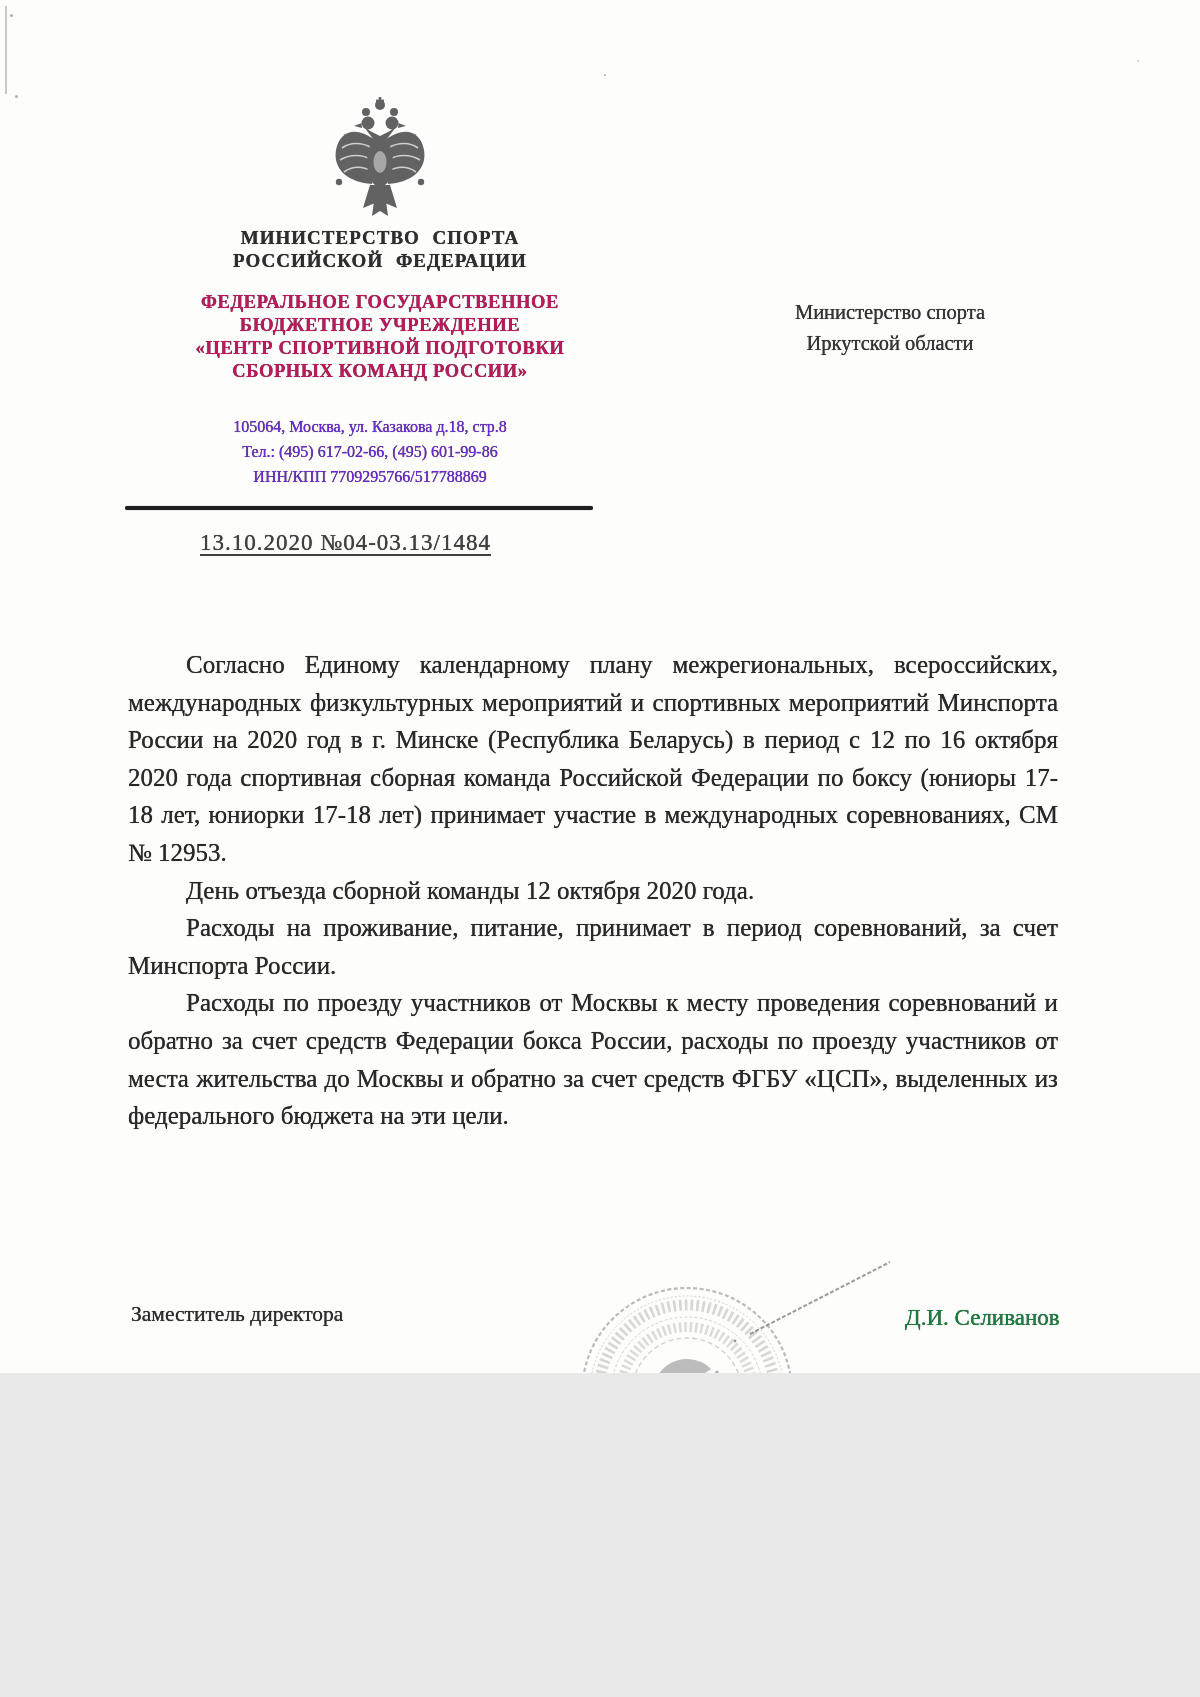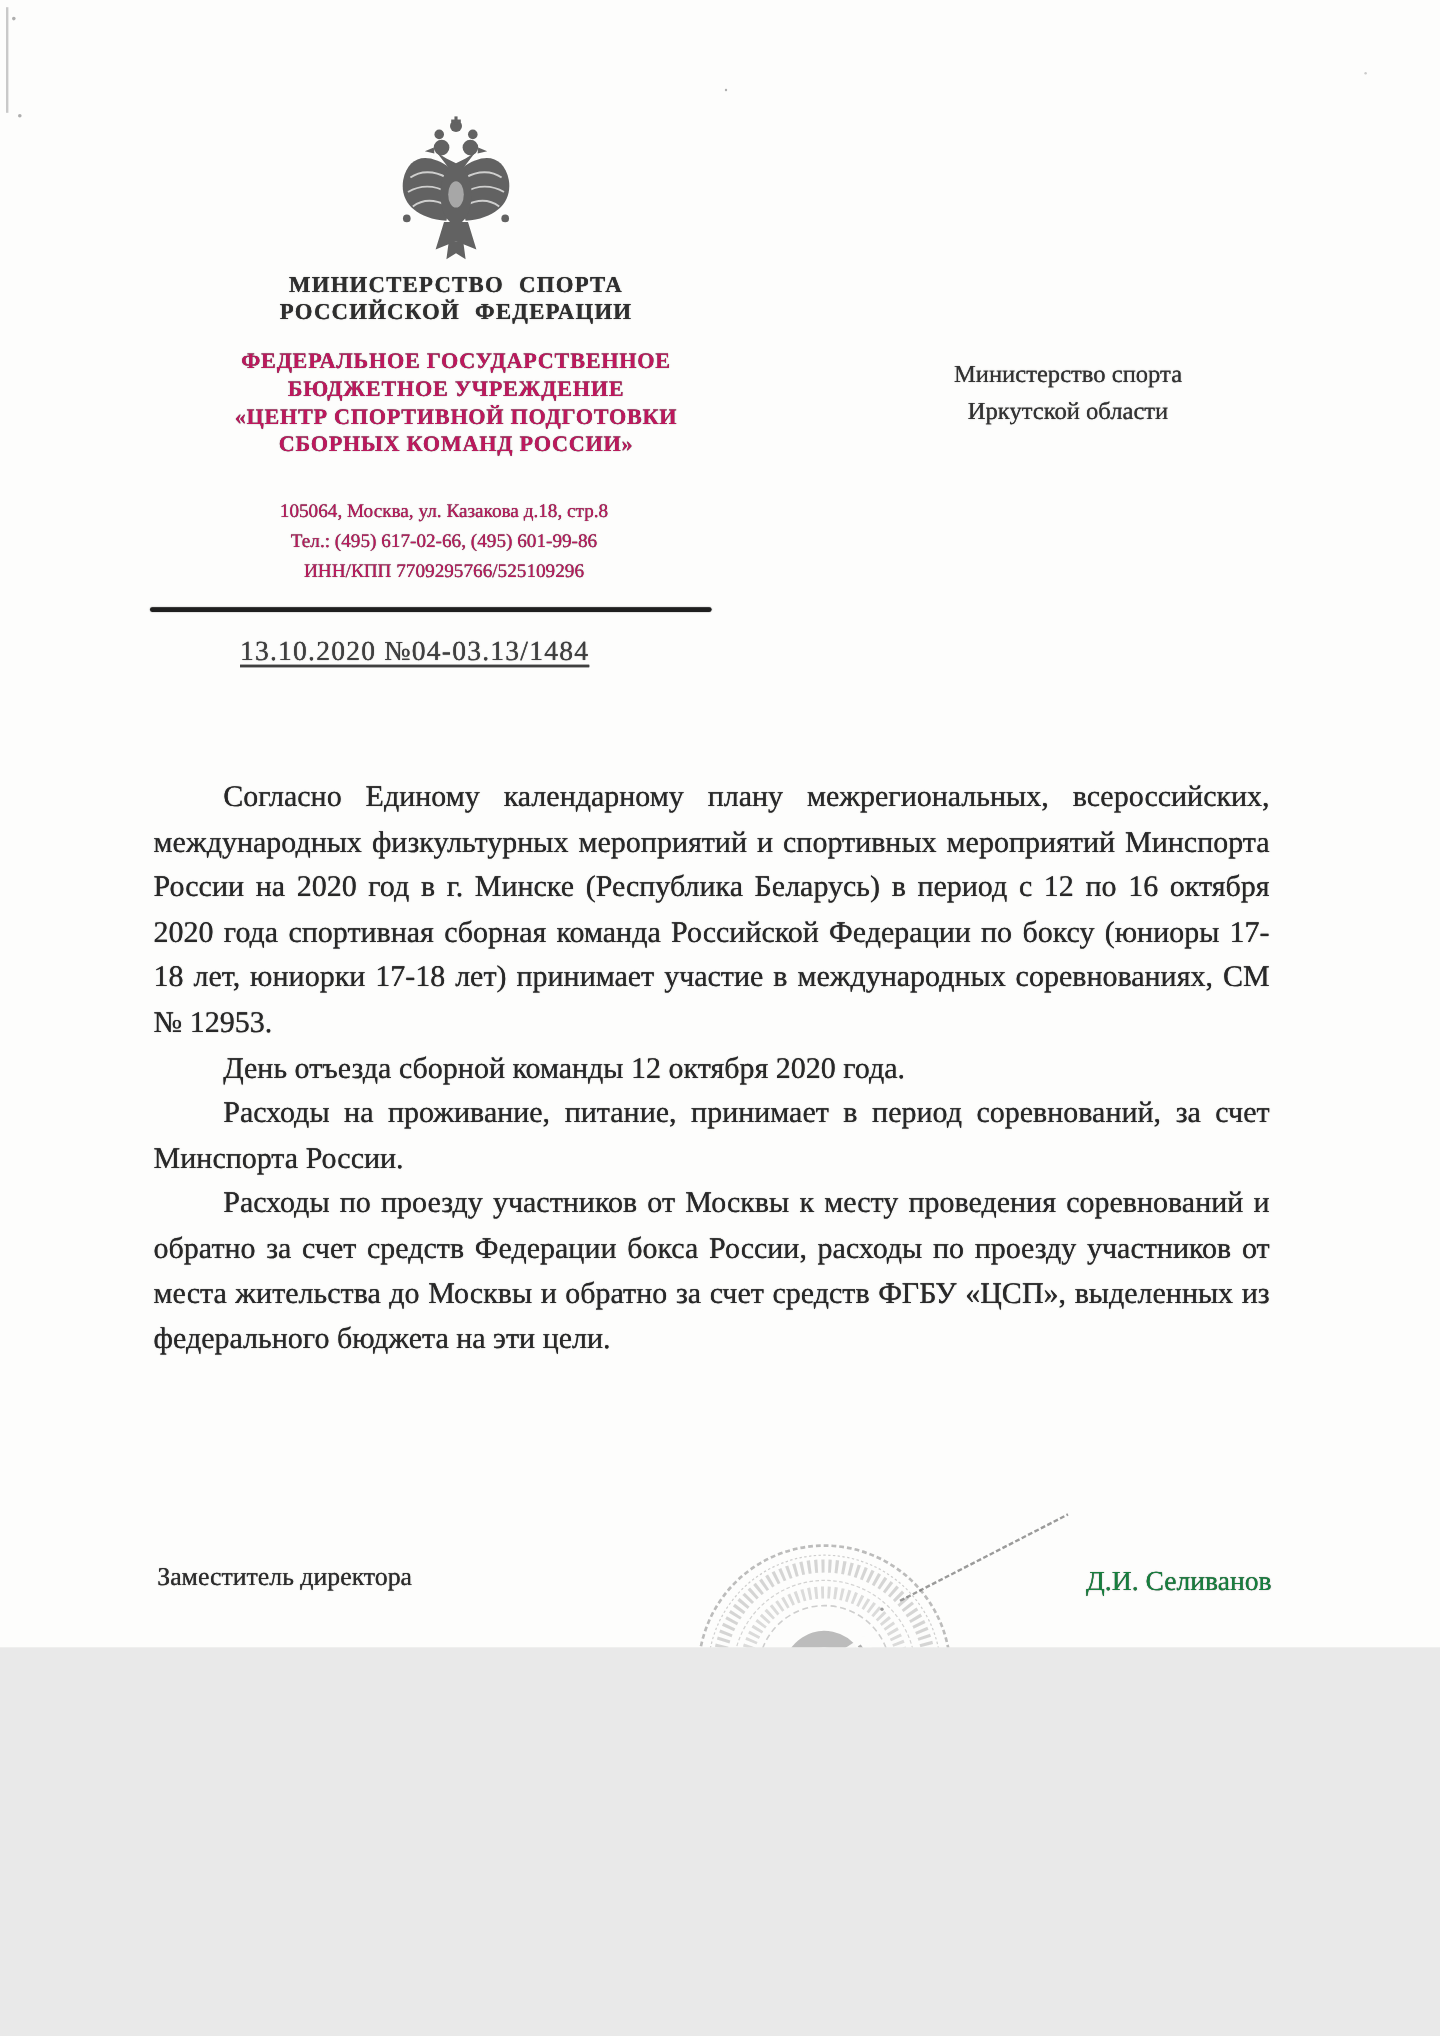--- a/index.html
+++ b/index.html
@@ -15,21 +15,21 @@
   .fuzzy{ text-shadow:0 0 1px rgba(70,70,70,.6), 0 0 .4px rgba(40,40,40,.8); }
   .abs{ position:absolute; }
 
   
   .emblem{ left:330px; top:96px; width:100px; height:124px; filter:blur(.5px); opacity:.88;}
   .ministry{ left:160px; top:226px; width:440px; text-align:center;
              font-weight:bold; font-size:19px; line-height:23px; letter-spacing:1px; word-spacing:7px; color:#2e2e2e;}
   .org{ left:130px; top:291px; width:500px; text-align:center;
         font-weight:bold; font-size:18.5px; line-height:23px; letter-spacing:.6px; color:#be185d;}
   .address{ left:150px; top:414px; width:440px; text-align:center;
-            font-size:16px; line-height:25px; color:#be185d;}
+            font-size:16px; line-height:25px; color:#6d28d9;}
   .divider{ left:125px; top:506px; width:468px; height:4px; background:#1f1f1f; border-radius:2px;
             box-shadow:0 0 1px #555;}
   .refline{ left:200px; top:530px; font-size:23px; letter-spacing:1px;
             text-decoration:underline; text-underline-offset:4px; color:#404040;}
 
   
   .recipient{ left:740px; top:297px; width:300px; text-align:center;
               font-size:20.5px; line-height:31px; color:#333;}
 
   
@@ -113,21 +113,21 @@
   <div class="abs org fuzzy">
     <div>ФЕДЕРАЛЬНОЕ ГОСУДАРСТВЕННОЕ</div>
     <div>БЮДЖЕТНОЕ УЧРЕЖДЕНИЕ</div>
     <div>«ЦЕНТР СПОРТИВНОЙ ПОДГОТОВКИ</div>
     <div>СБОРНЫХ КОМАНД РОССИИ»</div>
   </div>
 
   <div class="abs address fuzzy">
     <div>105064, Москва, ул. Казакова д.18, стр.8</div>
     <div>Тел.: (495) 617-02-66, (495) 601-99-86</div>
-    <div>ИНН/КПП 7709295766/525109296</div>
+    <div>ИНН/КПП 7709295766/517788869</div>
   </div>
 
   <div class="abs divider"></div>
 
   <div class="abs refline fuzzy">13.10.2020 №04-03.13/1484</div>
 
   <div class="abs recipient fuzzy">
     <div>Министерство спорта</div>
     <div>Иркутской области</div>
   </div>

